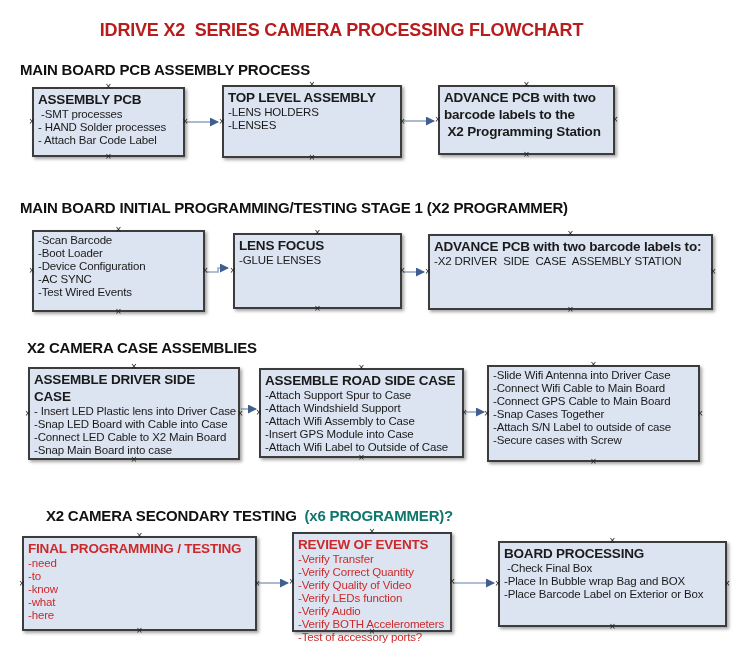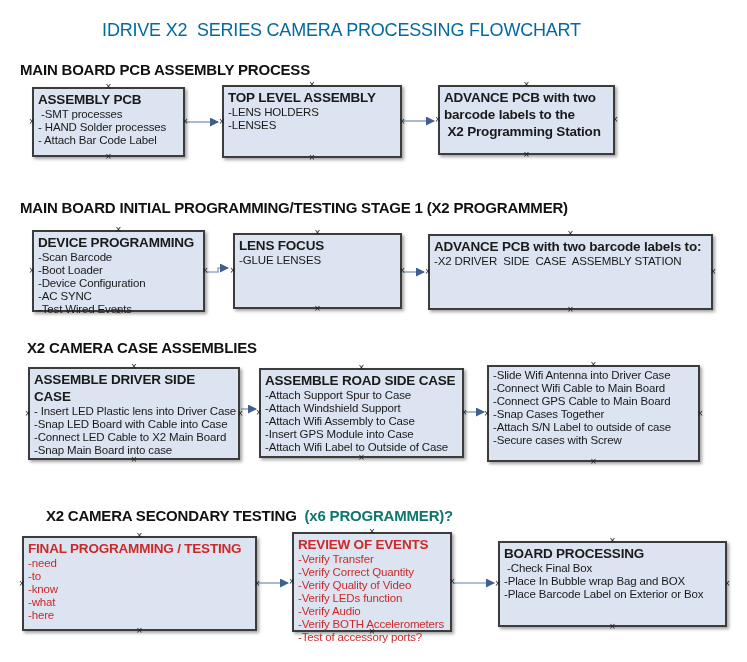--- a/index.html
+++ b/index.html
@@ -2,21 +2,21 @@
 <html><head>
 <meta charset="utf-8">
 <style>
   html,body{margin:0;padding:0;background:#ffffff;}
   .canvas{
     position:relative;width:747px;height:662px;overflow:hidden;
     background:#ffffff;font-family:"Liberation Sans",sans-serif;color:#1a1a1a;
   }
   .main-title{
     position:absolute;top:20px;left:0;width:683px;text-align:center;
-    font-size:18px;font-weight:normal;color:#0369a1;white-space:pre;letter-spacing:-0.2px;
+    font-size:18px;font-weight:bold;color:#b91c1c;white-space:pre;letter-spacing:-0.2px;
   }
   .sec-header{
     position:absolute;font-size:15px;font-weight:bold;color:#111;
     white-space:pre;letter-spacing:-0.2px;text-align:right;
   }
   .red{color:#0f766e;}
   .box{
     position:absolute;background:#dce4f1;border:2px solid #3c3c3c;
     box-shadow:2px 2px 3px rgba(90,90,90,0.55);
     padding:2px 4px;box-sizing:border-box;overflow:visible;
@@ -96,21 +96,20 @@
       <div class="box" style="left: 438px; top: 85px; width: 177px; height: 70px;">
         <div class="box-title">ADVANCE PCB with two
 barcode labels to the
  X2 Programming Station</div>
         <span class="handle h-top">×</span>
         <span class="handle h-bottom">×</span>
         <span class="handle h-left">×</span>
         <span class="handle h-right">×</span>
       </div>
       <div class="box" style="left: 32px; top: 230px; width: 173px; height: 82px;">
-        <div class="box-title">DEVICE PROGRAMMING</div>
         <div class="box-item">-Scan Barcode</div>
         <div class="box-item">-Boot Loader</div>
         <div class="box-item">-Device Configuration</div>
         <div class="box-item">-AC SYNC</div>
         <div class="box-item">-Test Wired Events</div>
         <span class="handle h-top">×</span>
         <span class="handle h-bottom">×</span>
         <span class="handle h-left">×</span>
         <span class="handle h-right">×</span>
       </div>

